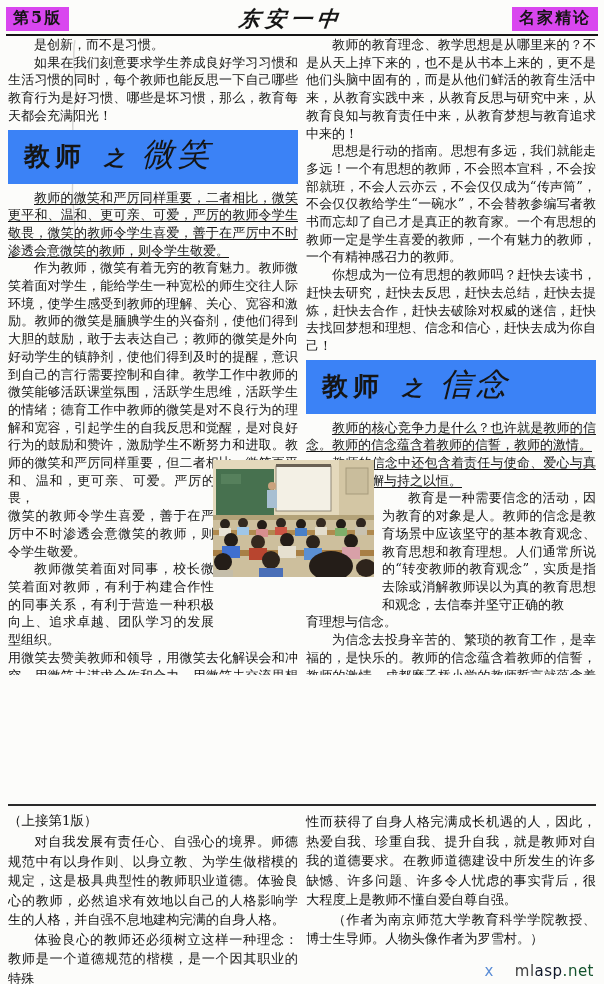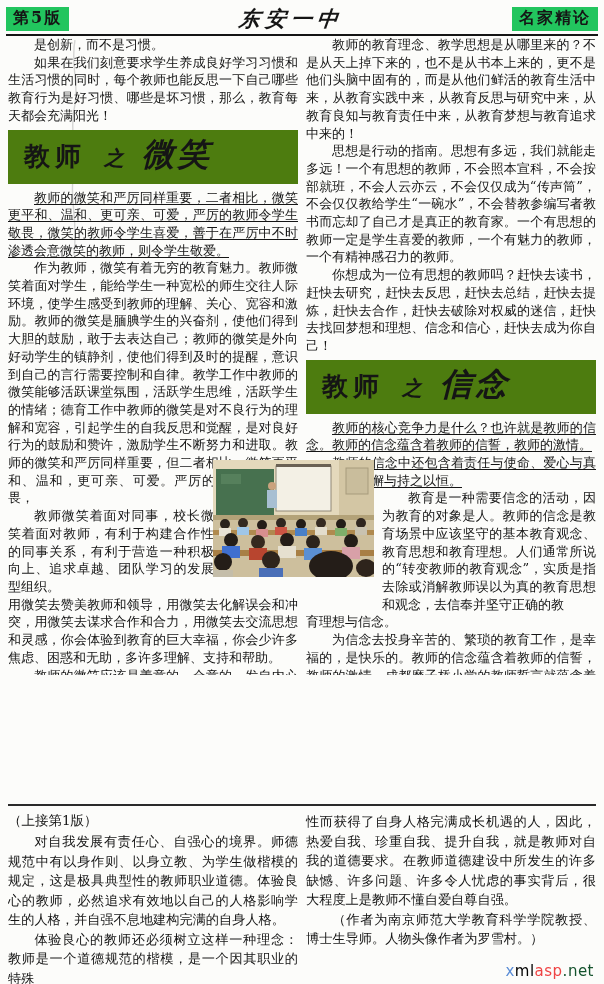--- a/index.html
+++ b/index.html
@@ -9,65 +9,65 @@
     font-family:"DejaVu Serif","Liberation Serif",serif;
     color:#151515;
   }
   
   .hdr {
     position:absolute; top:6px; left:6px; right:6px; height:26px;
     display:flex; align-items:center; justify-content:space-between;
     border-bottom:2px solid #141414; padding-bottom:2px;
   }
   .hdr-chip {
-    background:#22c55e; font-weight:bold; font-size:16px;
+    background:#d946ef; font-weight:bold; font-size:16px;
     padding:1px 7px 2px; letter-spacing:2px;
   }
   .masthead {
     font-size:21px; font-weight:bold; font-style:italic;
     letter-spacing:5px; transform:skewX(-6deg);
   }
   
   .main {
     position:absolute; top:36px; left:8px; width:588px; height:639px;
     display:flex; gap:8px; overflow:hidden;
   }
   .col { width:290px; }
   .main p { margin:0; font-size:13px; line-height:17.7px; text-align:justify; }
   .ind { text-indent:2em; }
   .u { text-decoration:underline; text-underline-offset:2px; }
   .headline {
-    background:#4d7c0f; margin:5px 0 5px; padding:3px 6px 7px 16px;
+    background:#3b82f6; margin:5px 0 5px; padding:3px 6px 7px 16px;
     display:flex; align-items:baseline; gap:18px;
   }
   .hl-main { font-size:26px; font-weight:bold; letter-spacing:5px; }
   .hl-mid  { font-size:20px; font-weight:bold; font-style:italic; }
-  .hl-word { font-size:32px; font-weight:bold; font-style:italic; letter-spacing:3px; }
+  .hl-word { font-size:32px; font-weight:normal; font-style:italic; letter-spacing:3px; }
   .narrow-l { width:206px; }
   .narrow-r { margin-left:76px; }
   
   .photo { position:absolute; left:213px; top:460px; width:161px; height:117px; }
   .photo svg { display:block; width:100%; height:100%; }
   
   .continued {
     position:absolute; left:8px; top:804px; width:588px; height:172px;
     border-top:2px solid #2a2a2a; padding-top:6px;
     display:flex; gap:8px; overflow:hidden;
   }
   .continued p { margin:0; font-size:13.2px; line-height:19.5px; text-align:justify; }
   .cont-label { font-weight:normal; font-size:13.5px; margin-bottom:2px; }
   
   .watermark {
     position:absolute; right:10px; bottom:4px;
     font-family:"DejaVu Sans","Liberation Sans",sans-serif;
     font-size:15px; letter-spacing:0.5px;
   }
   .wm-x   { color:#5b8dd6; }
-  .wm-ml  { color:#000000; }
-  .wm-asp { color:#ef4444; }
+  .wm-ml  { color:#404040;margin-left:21px; }
+  .wm-asp { color:#0f172a; }
   .wm-net { color:#14532d; }
   
   .crease { position:absolute; left:68px; top:40px; pointer-events:none; opacity:.55; }
 </style>
 </head>
 <body>
 
 <div class="page">
 
   <div class="hdr">
@@ -89,20 +89,21 @@
       <div class="headline">
         <span class="hl-main">教师</span>
         <span class="hl-mid">之</span>
         <span class="hl-word">微笑</span>
       </div>
 
       <p class="ind u">教师的微笑和严厉同样重要，二者相比，微笑更平和、温和、更可亲、可爱，严厉的教师令学生敬畏，微笑的教师令学生喜爱，善于在严厉中不时渗透会意微笑的教师，则令学生敬爱。</p>
       <p class="ind">作为教师，微笑有着无穷的教育魅力。教师微笑着面对学生，能给学生一种宽松的师生交往人际环境，使学生感受到教师的理解、关心、宽容和激励。教师的微笑是腼腆学生的兴奋剂，使他们得到大胆的鼓励，敢于去表达自己；教师的微笑是外向好动学生的镇静剂，使他们得到及时的提醒，意识到自己的言行需要控制和自律。教学工作中教师的微笑能够活跃课堂氛围，活跃学生思维，活跃学生的情绪；德育工作中教师的微笑是对不良行为的理解和宽容，引起学生的自我反思和觉醒，是对良好行为的鼓励和赞许，激励学生不断努力和进取。教师的微笑和严厉同样重要，但二者相比，微笑更平和、温和，更可亲、可爱。严厉的教师令学生敬畏，</p>
 
       <div class="narrow-l">
+        <p>微笑的教师令学生喜爱，善于在严厉中不时渗透会意微笑的教师，则令学生敬爱。</p>
         <p class="ind">教师微笑着面对同事，校长微笑着面对教师，有利于构建合作性的同事关系，有利于营造一种积极向上、追求卓越、团队学习的发展型组织。</p>
       </div>
 
       <p>用微笑去赞美教师和领导，用微笑去化解误会和冲突，用微笑去谋求合作和合力，用微笑去交流思想和灵感，你会体验到教育的巨大幸福，你会少许多焦虑、困惑和无助，多许多理解、支持和帮助。</p>
       <p class="ind">教师的微笑应该是善意的、会意的，发自内心的，而不应该是装出来的、无奈的。只有心中装着学生的教师才会有甜美的、会心的、善意的微笑。</p>
 
       <div class="headline">
         <span class="hl-main">教师</span>
         <span class="hl-mid">之</span>
         <span class="hl-word">思想</span>

